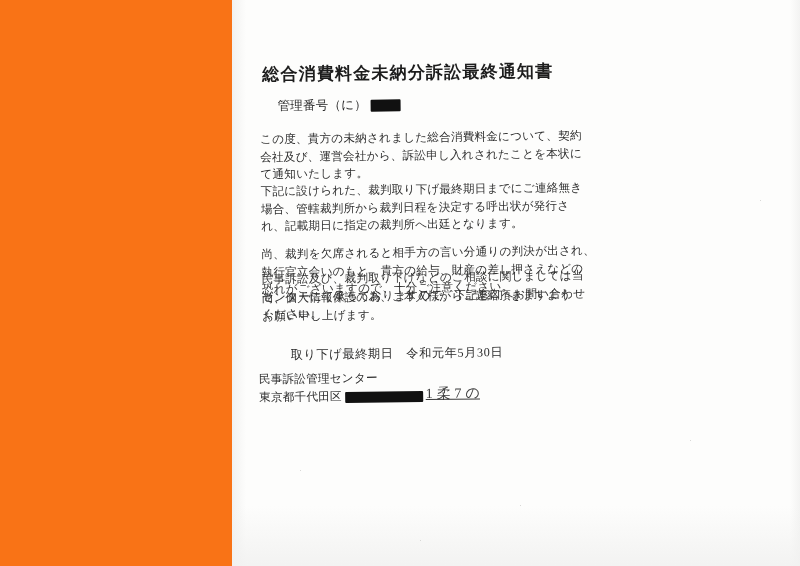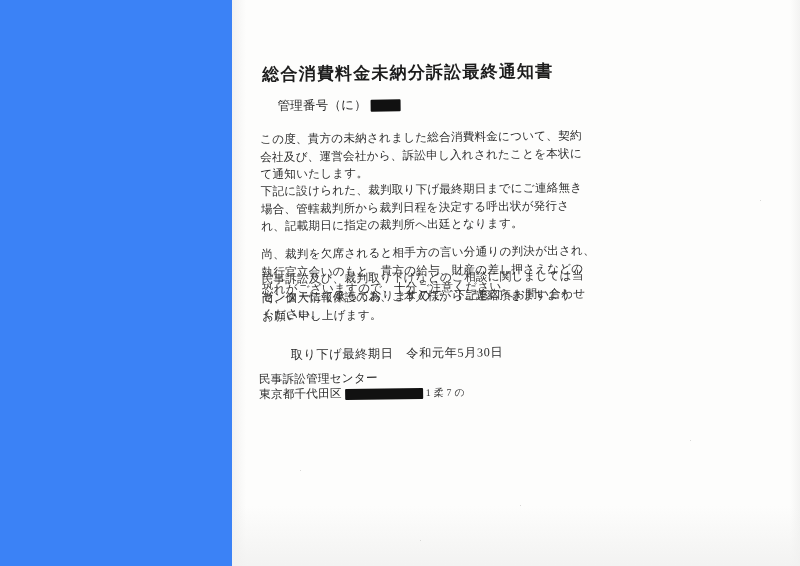--- a/index.html
+++ b/index.html
@@ -10,21 +10,21 @@
     width: 800px;
     height: 566px;
     background: #ffffff;
     font-family: "Liberation Serif", serif;
     overflow: hidden;
   }
   #page {
     position: relative;
     width: 800px;
     height: 566px;
-    background: #3b82f6;
+    background: #f97316;
   }
   
   #scan-sheet {
     position: absolute;
     left: 232px;
     top: 0px;
     width: 568px;
     height: 566px;
     background: #fdfdfc;
   }
@@ -130,22 +130,23 @@
     display: flex;
     align-items: flex-end;
     gap: 2px;
   }
   #address-redaction {
     width: 78px;
     height: 11px;
     margin: 0 1px 1px 1px;
   }
   #address-tail {
-    font-size: 10px;
+    font-size: 14px;
     color: #3a3a3a;
+    text-decoration: underline;
   }
   
   .speck {
     position: absolute;
     background: #d8d8d6;
     width: 1px;
     height: 1px;
   }
 </style>
 </head>

